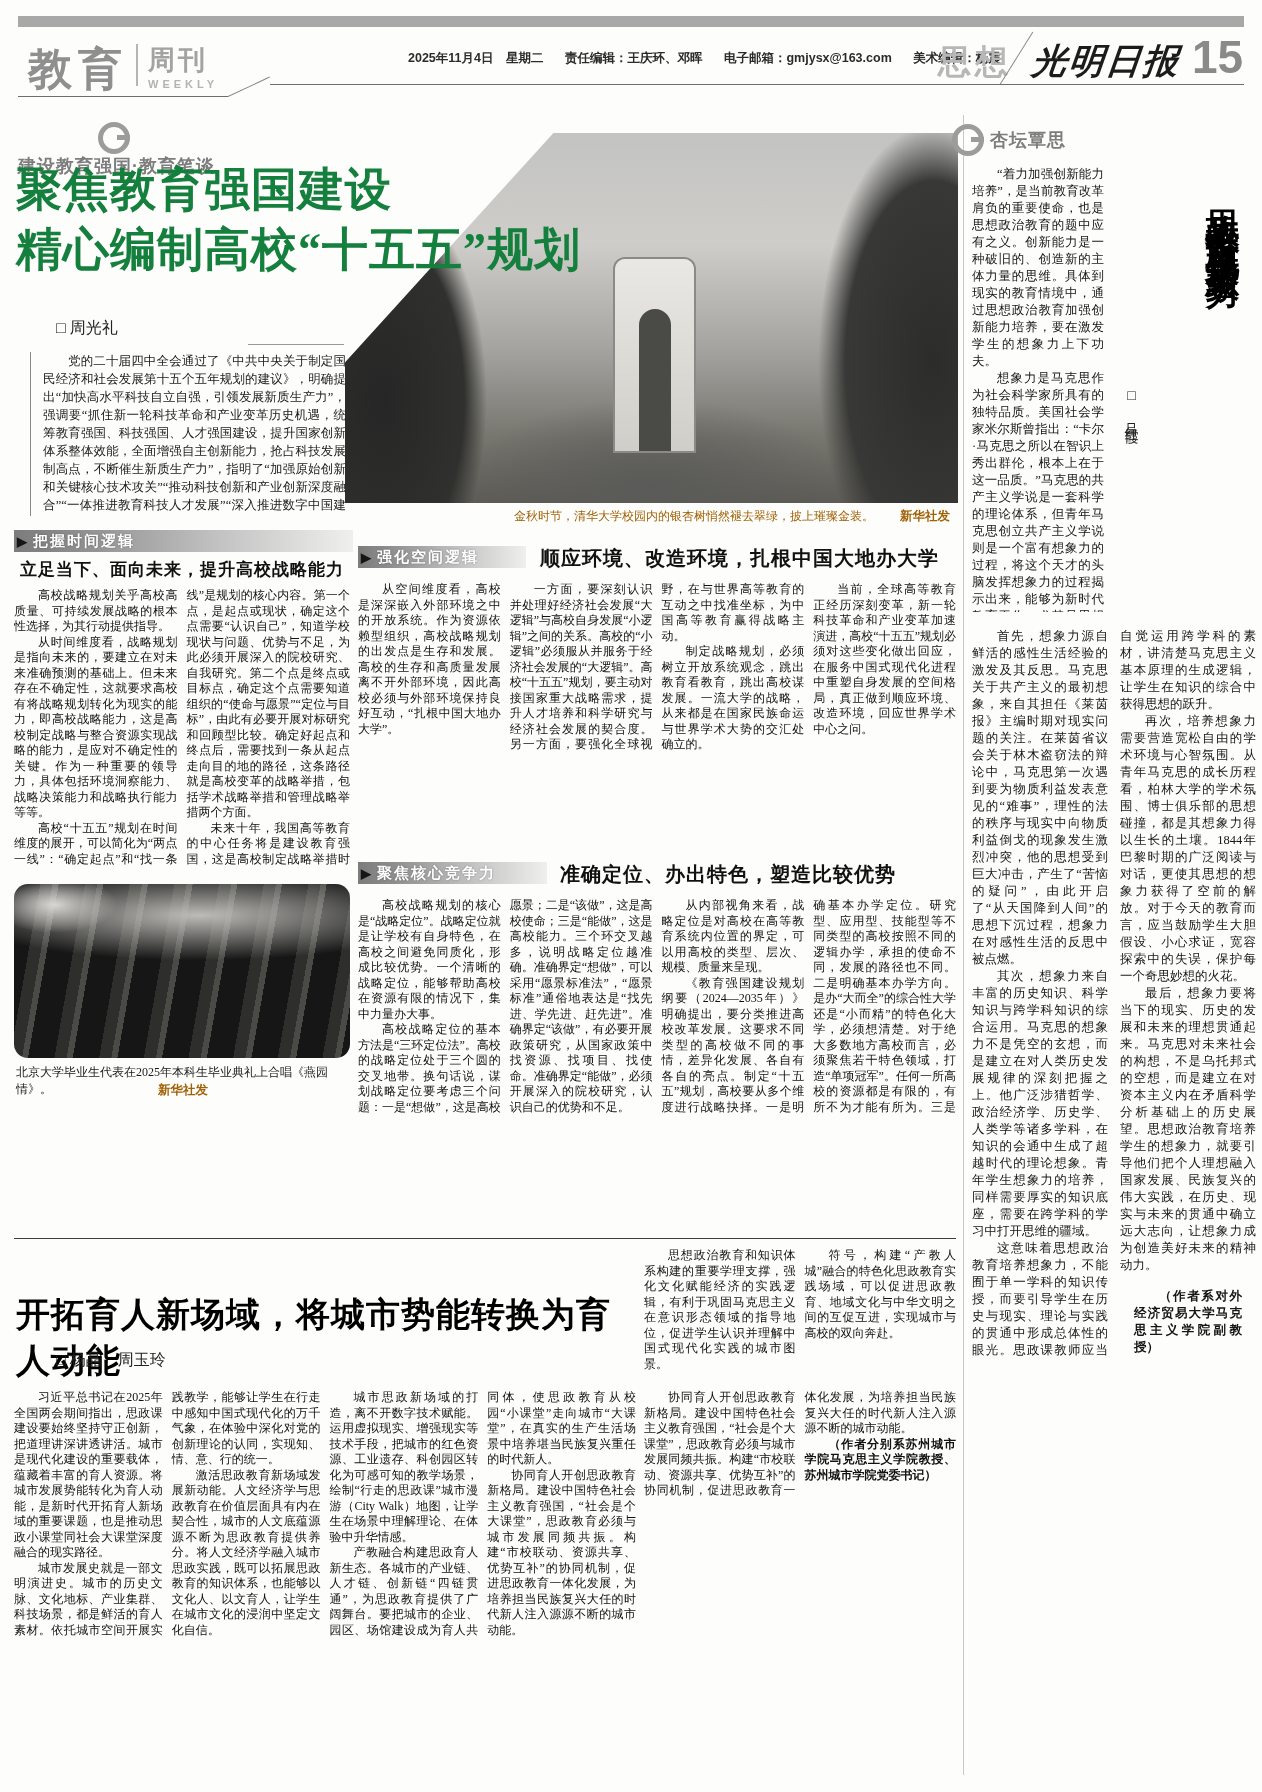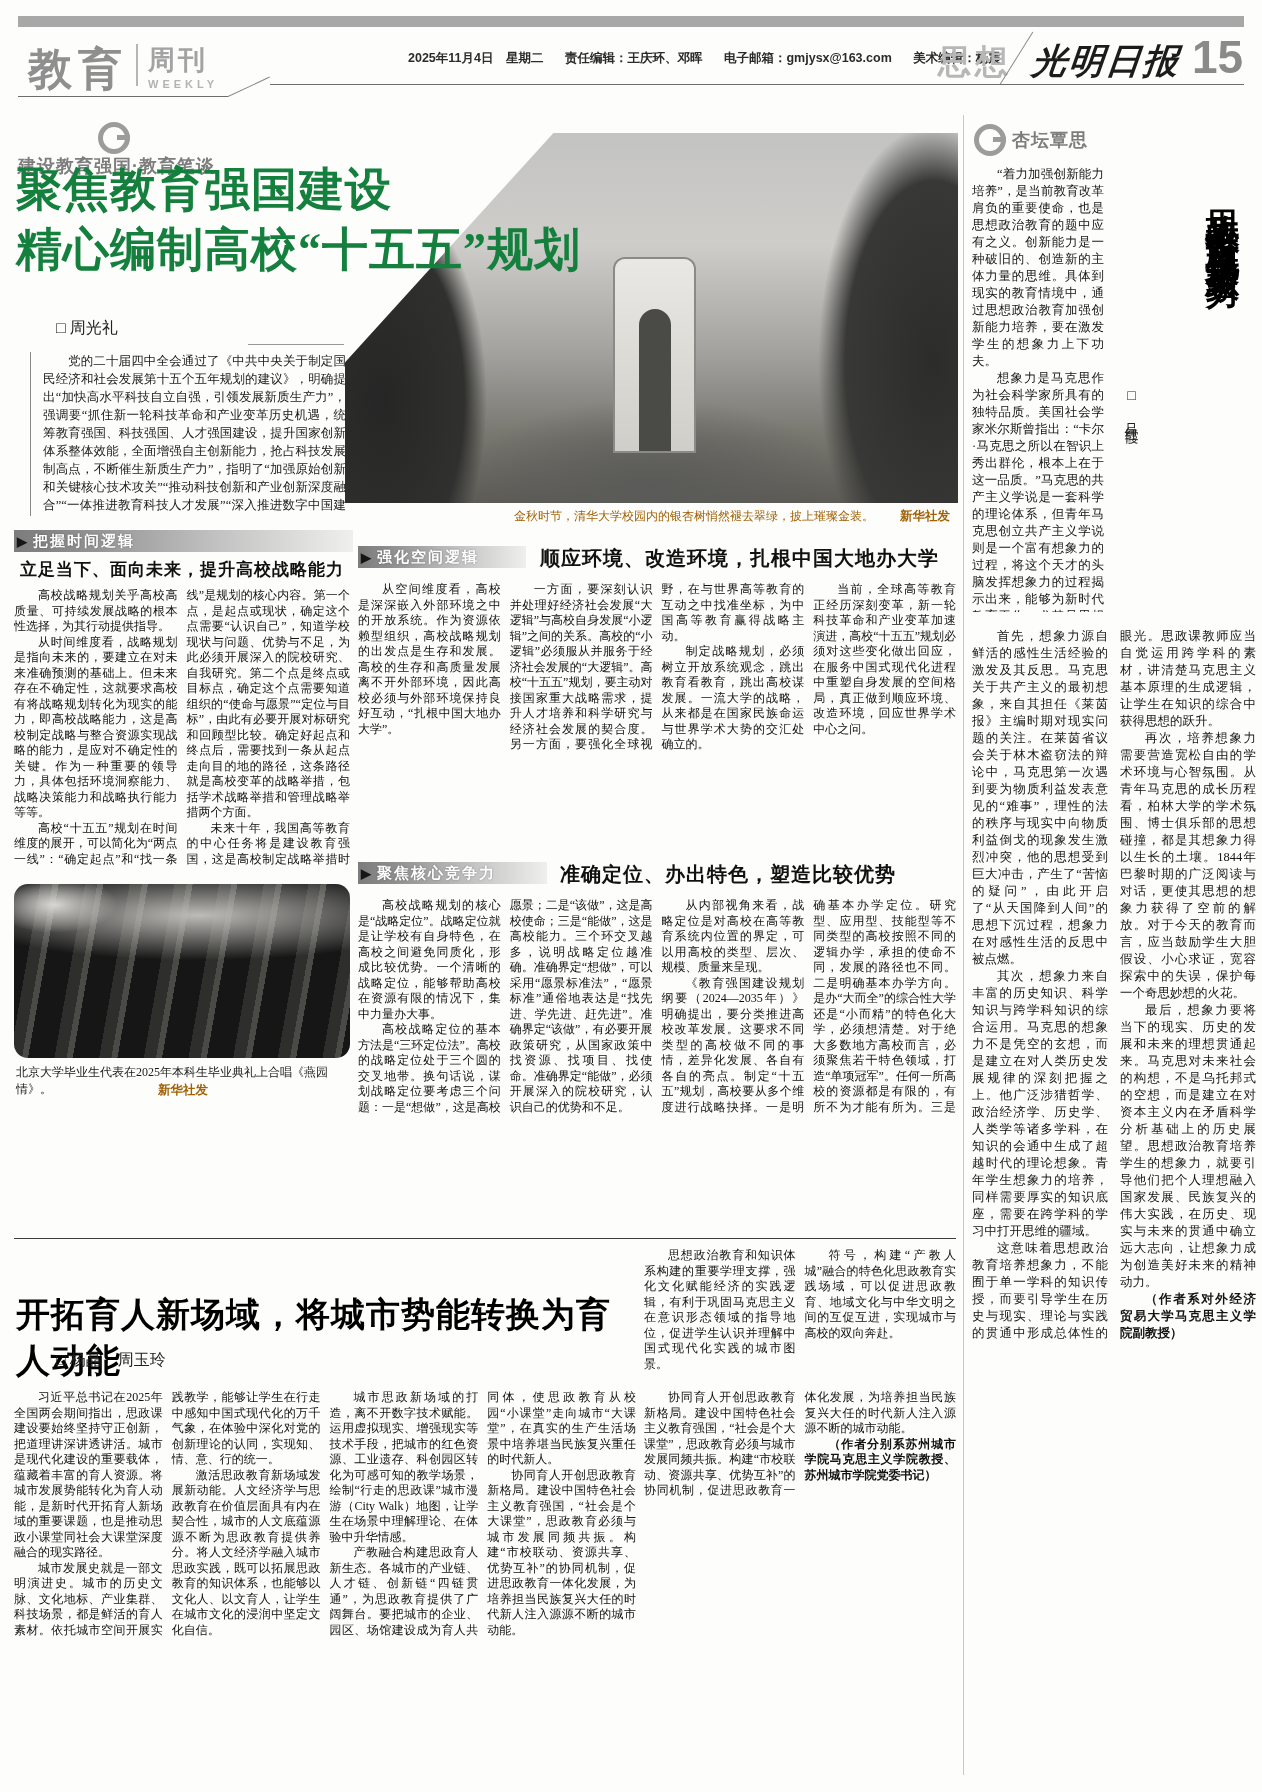--- a/index.html
+++ b/index.html
@@ -172,21 +172,21 @@
         <p>高校战略规划的核心是“战略定位”。战略定位就是让学校有自身特色，在高校之间避免同质化，形成比较优势。一个清晰的战略定位，能够帮助高校在资源有限的情况下，集中力量办大事。</p>
         <p>高校战略定位的基本方法是“三环定位法”。高校的战略定位处于三个圆的交叉地带。换句话说，谋划战略定位要考虑三个问题：一是“想做”，这是高校愿景；二是“该做”，这是高校使命；三是“能做”，这是高校能力。三个环交叉越多，说明战略定位越准确。准确界定“想做”，可以采用“愿景标准法”，“愿景标准”通俗地表达是“找先进、学先进、赶先进”。准确界定“该做”，有必要开展政策研究，从国家政策中找资源、找项目、找使命。准确界定“能做”，必须开展深入的院校研究，认识自己的优势和不足。</p>
         <p>从内部视角来看，战略定位是对高校在高等教育系统内位置的界定，可以用高校的类型、层次、规模、质量来呈现。</p>
         <p>《教育强国建设规划纲要（2024—2035年）》明确提出，要分类推进高校改革发展。这要求不同类型的高校做不同的事情，差异化发展、各自有各自的亮点。制定“十五五”规划，高校要从多个维度进行战略抉择。一是明确基本办学定位。研究型、应用型、技能型等不同类型的高校按照不同的逻辑办学，承担的使命不同，发展的路径也不同。二是明确基本办学方向。是办“大而全”的综合性大学还是“小而精”的特色化大学，必须想清楚。对于绝大多数地方高校而言，必须聚焦若干特色领域，打造“单项冠军”。任何一所高校的资源都是有限的，有所不为才能有所为。三是明确服务面向，要对自身的长项和短板有清醒认知。综合改革分为启动、实施、制度化三个阶段，只有将综合改革融入高校的血脉，成为其组织哲学和文化的一部分，才能真正地促进高校发展。</p>
       </div>
 
   </div>
 
   <div class="abs vrule" style="left:963px;top:115px;height:1660px;"></div>
 
-  <div class="abs badge" style="left:974px;top:124px;">
+  <div class="abs badge" style="left:952px;top:124px;">
     <span class="gicon"></span>
     <span>杏坛覃思</span>
   </div>
 
   <div class="abs essay-col" style="left:972px;top:166px;width:132px;height:446px;">
     <div>
         <p>“着力加强创新能力培养”，是当前教育改革肩负的重要使命，也是思想政治教育的题中应有之义。创新能力是一种破旧的、创造新的主体力量的思维。具体到现实的教育情境中，通过思想政治教育加强创新能力培养，要在激发学生的想象力上下功夫。</p>
         <p>想象力是马克思作为社会科学家所具有的独特品质。美国社会学家米尔斯曾指出：“卡尔·马克思之所以在智识上秀出群伦，根本上在于这一品质。”马克思的共产主义学说是一套科学的理论体系，但青年马克思创立共产主义学说则是一个富有想象力的过程，将这个天才的头脑发挥想象力的过程揭示出来，能够为新时代教育工作，尤其是思想政治教育中的“想象力”培养提供借鉴和启迪。</p>
       </div>
   </div>
@@ -197,21 +197,21 @@
   </div>
 
   <div class="abs essay-col c2" style="left:972px;top:628px;width:284px;height:1118px;column-count:2;column-gap:12px;">
     <div>
         <p>首先，想象力源自鲜活的感性生活经验的激发及其反思。马克思关于共产主义的最初想象，来自其担任《莱茵报》主编时期对现实问题的关注。在莱茵省议会关于林木盗窃法的辩论中，马克思第一次遇到要为物质利益发表意见的“难事”，理性的法的秩序与现实中向物质利益倒戈的现象发生激烈冲突，他的思想受到巨大冲击，产生了“苦恼的疑问”，由此开启了“从天国降到人间”的思想下沉过程，想象力在对感性生活的反思中被点燃。</p>
         <p>其次，想象力来自丰富的历史知识、科学知识与跨学科知识的综合运用。马克思的想象力不是凭空的玄想，而是建立在对人类历史发展规律的深刻把握之上。他广泛涉猎哲学、政治经济学、历史学、人类学等诸多学科，在知识的会通中生成了超越时代的理论想象。青年学生想象力的培养，同样需要厚实的知识底座，需要在跨学科的学习中打开思维的疆域。</p>
         <p>这意味着思想政治教育培养想象力，不能囿于单一学科的知识传授，而要引导学生在历史与现实、理论与实践的贯通中形成总体性的眼光。思政课教师应当自觉运用跨学科的素材，讲清楚马克思主义基本原理的生成逻辑，让学生在知识的综合中获得思想的跃升。</p>
         <p>再次，培养想象力需要营造宽松自由的学术环境与心智氛围。从青年马克思的成长历程看，柏林大学的学术氛围、博士俱乐部的思想碰撞，都是其想象力得以生长的土壤。1844年巴黎时期的广泛阅读与对话，更使其思想的想象力获得了空前的解放。对于今天的教育而言，应当鼓励学生大胆假设、小心求证，宽容探索中的失误，保护每一个奇思妙想的火花。</p>
         <p>最后，想象力要将当下的现实、历史的发展和未来的理想贯通起来。马克思对未来社会的构想，不是乌托邦式的空想，而是建立在对资本主义内在矛盾科学分析基础上的历史展望。思想政治教育培养学生的想象力，就要引导他们把个人理想融入国家发展、民族复兴的伟大实践，在历史、现实与未来的贯通中确立远大志向，让想象力成为创造美好未来的精神动力。</p>
       </div>
-    <p style="font-weight:900;text-indent:2em;margin:0;">（作者系对外经济贸易大学马克思主义学院副教授）</p>
+    <p style="font-weight:900;text-indent:2em;margin:14px;">（作者系对外经济贸易大学马克思主义学院副教授）</p>
   </div>
 
   <div class="abs hline" style="left:14px;top:1238px;width:942px;background:#3c3c3c;"></div>
 
   <div class="abs cols c2" style="left:644px;top:1248px;width:312px;height:132px;">
     <div>
         <p>思想政治教育和知识体系构建的重要学理支撑，强化文化赋能经济的实践逻辑，有利于巩固马克思主义在意识形态领域的指导地位，促进学生认识并理解中国式现代化实践的城市图景。</p>
         <p>符号，构建“产教人城”融合的特色化思政教育实践场域，可以促进思政教育、地域文化与中华文明之间的互促互进，实现城市与高校的双向奔赴。</p>
       </div>
   </div>

